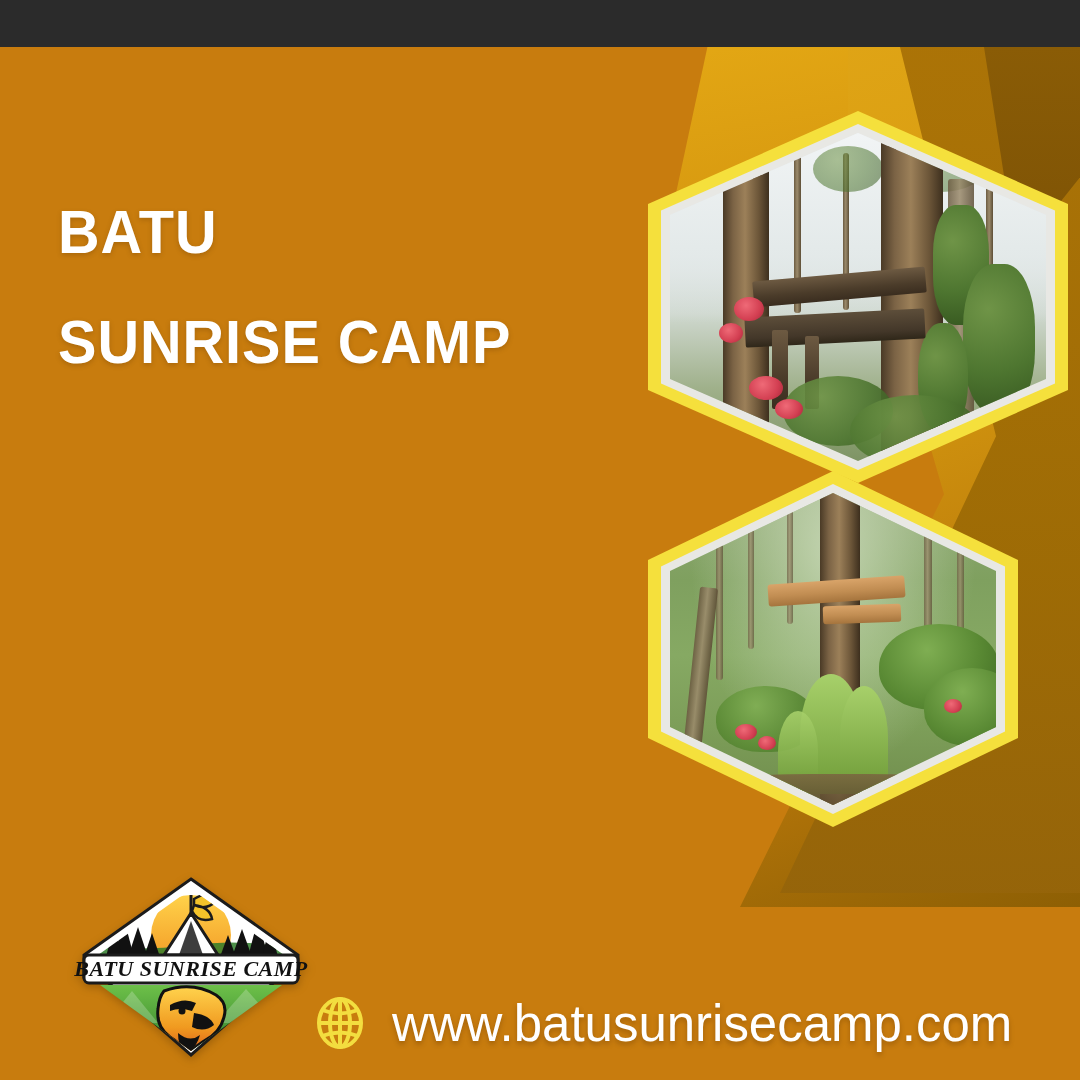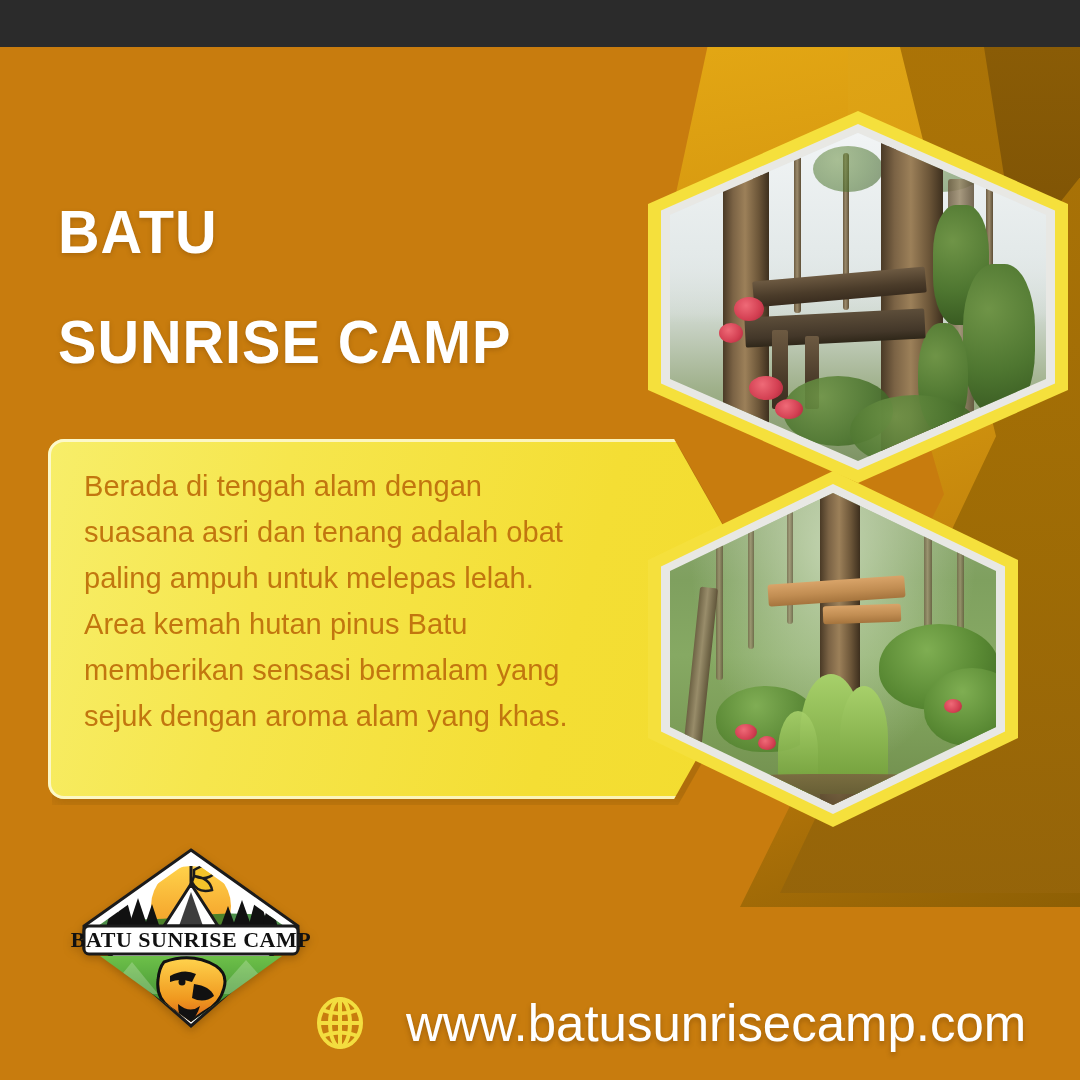--- a/index.html
+++ b/index.html
@@ -207,23 +207,24 @@
   .sign-plank {
     position: absolute;
     background: linear-gradient(180deg, #d9a469 0%, #c18d52 55%, #a5743d 100%);
     border-radius: 3px;
   }
 
   
   .logo {
     position: absolute;
     left: 66px;
-    top: 797px;
+    top: 826px;
     width: 250px;
     height: 190px;
+    font-style: italic;
   }
   .logo-badge {
     position: absolute;
     inset: 0;
     filter: drop-shadow(0 3px 4px rgba(80,45,0,.35));
   }
 
   
   .contact-phone {
     position: absolute;
@@ -232,21 +233,21 @@
     display: flex;
     align-items: center;
     gap: 22px;
   }
   .contact-web {
     position: absolute;
     left: 312px;
     top: 946px;
     display: flex;
     align-items: center;
-    gap: 38px;
+    gap: 24px;
   }
   .contact-text {
     color: #ffffff;
     font-size: 52px;
     font-weight: 400;
     letter-spacing: 0px;
     white-space: nowrap;
     text-shadow: 0 3px 5px rgba(90,50,0,.35);
     transform: scaleX(0.98);
     transform-origin: left center;
@@ -262,26 +263,20 @@
   <div class="wedge-gold"></div>
   <div class="wedge-dark"></div>
   <div class="wedge-amber-top"></div>
   <div class="wedge-dark-strip"></div>
 
   <div class="headline">
     <span class="line">BATU</span>
     <span class="line">SUNRISE CAMP</span>
   </div>
 
-  <div class="panel-wrap">
-    <div class="panel-shadow"></div>
-    <div class="panel"></div>
-    <div class="panel-hairline"></div>
-    <div class="panel-text">Berada di tengah alam dengan suasana asri dan tenang adalah obat paling ampuh untuk melepas lelah. Area kemah hutan pinus Batu memberikan sensasi bermalam yang sejuk dengan aroma alam yang khas.</div>
-  </div>
 
   <div class="hex hex-frame hex-top">
     <div class="hex-inner">
       <div class="hex-photo">
         <div class="scene-a">
           <div class="sky-haze"></div>
 
           <div class="trunk thin" style="left:22%;top:2%;width:9px;height:62%;"></div>
           <div class="trunk thin" style="left:33%;top:0%;width:7px;height:55%;"></div>
           <div class="trunk thin" style="left:46%;top:6%;width:6px;height:48%;"></div>

